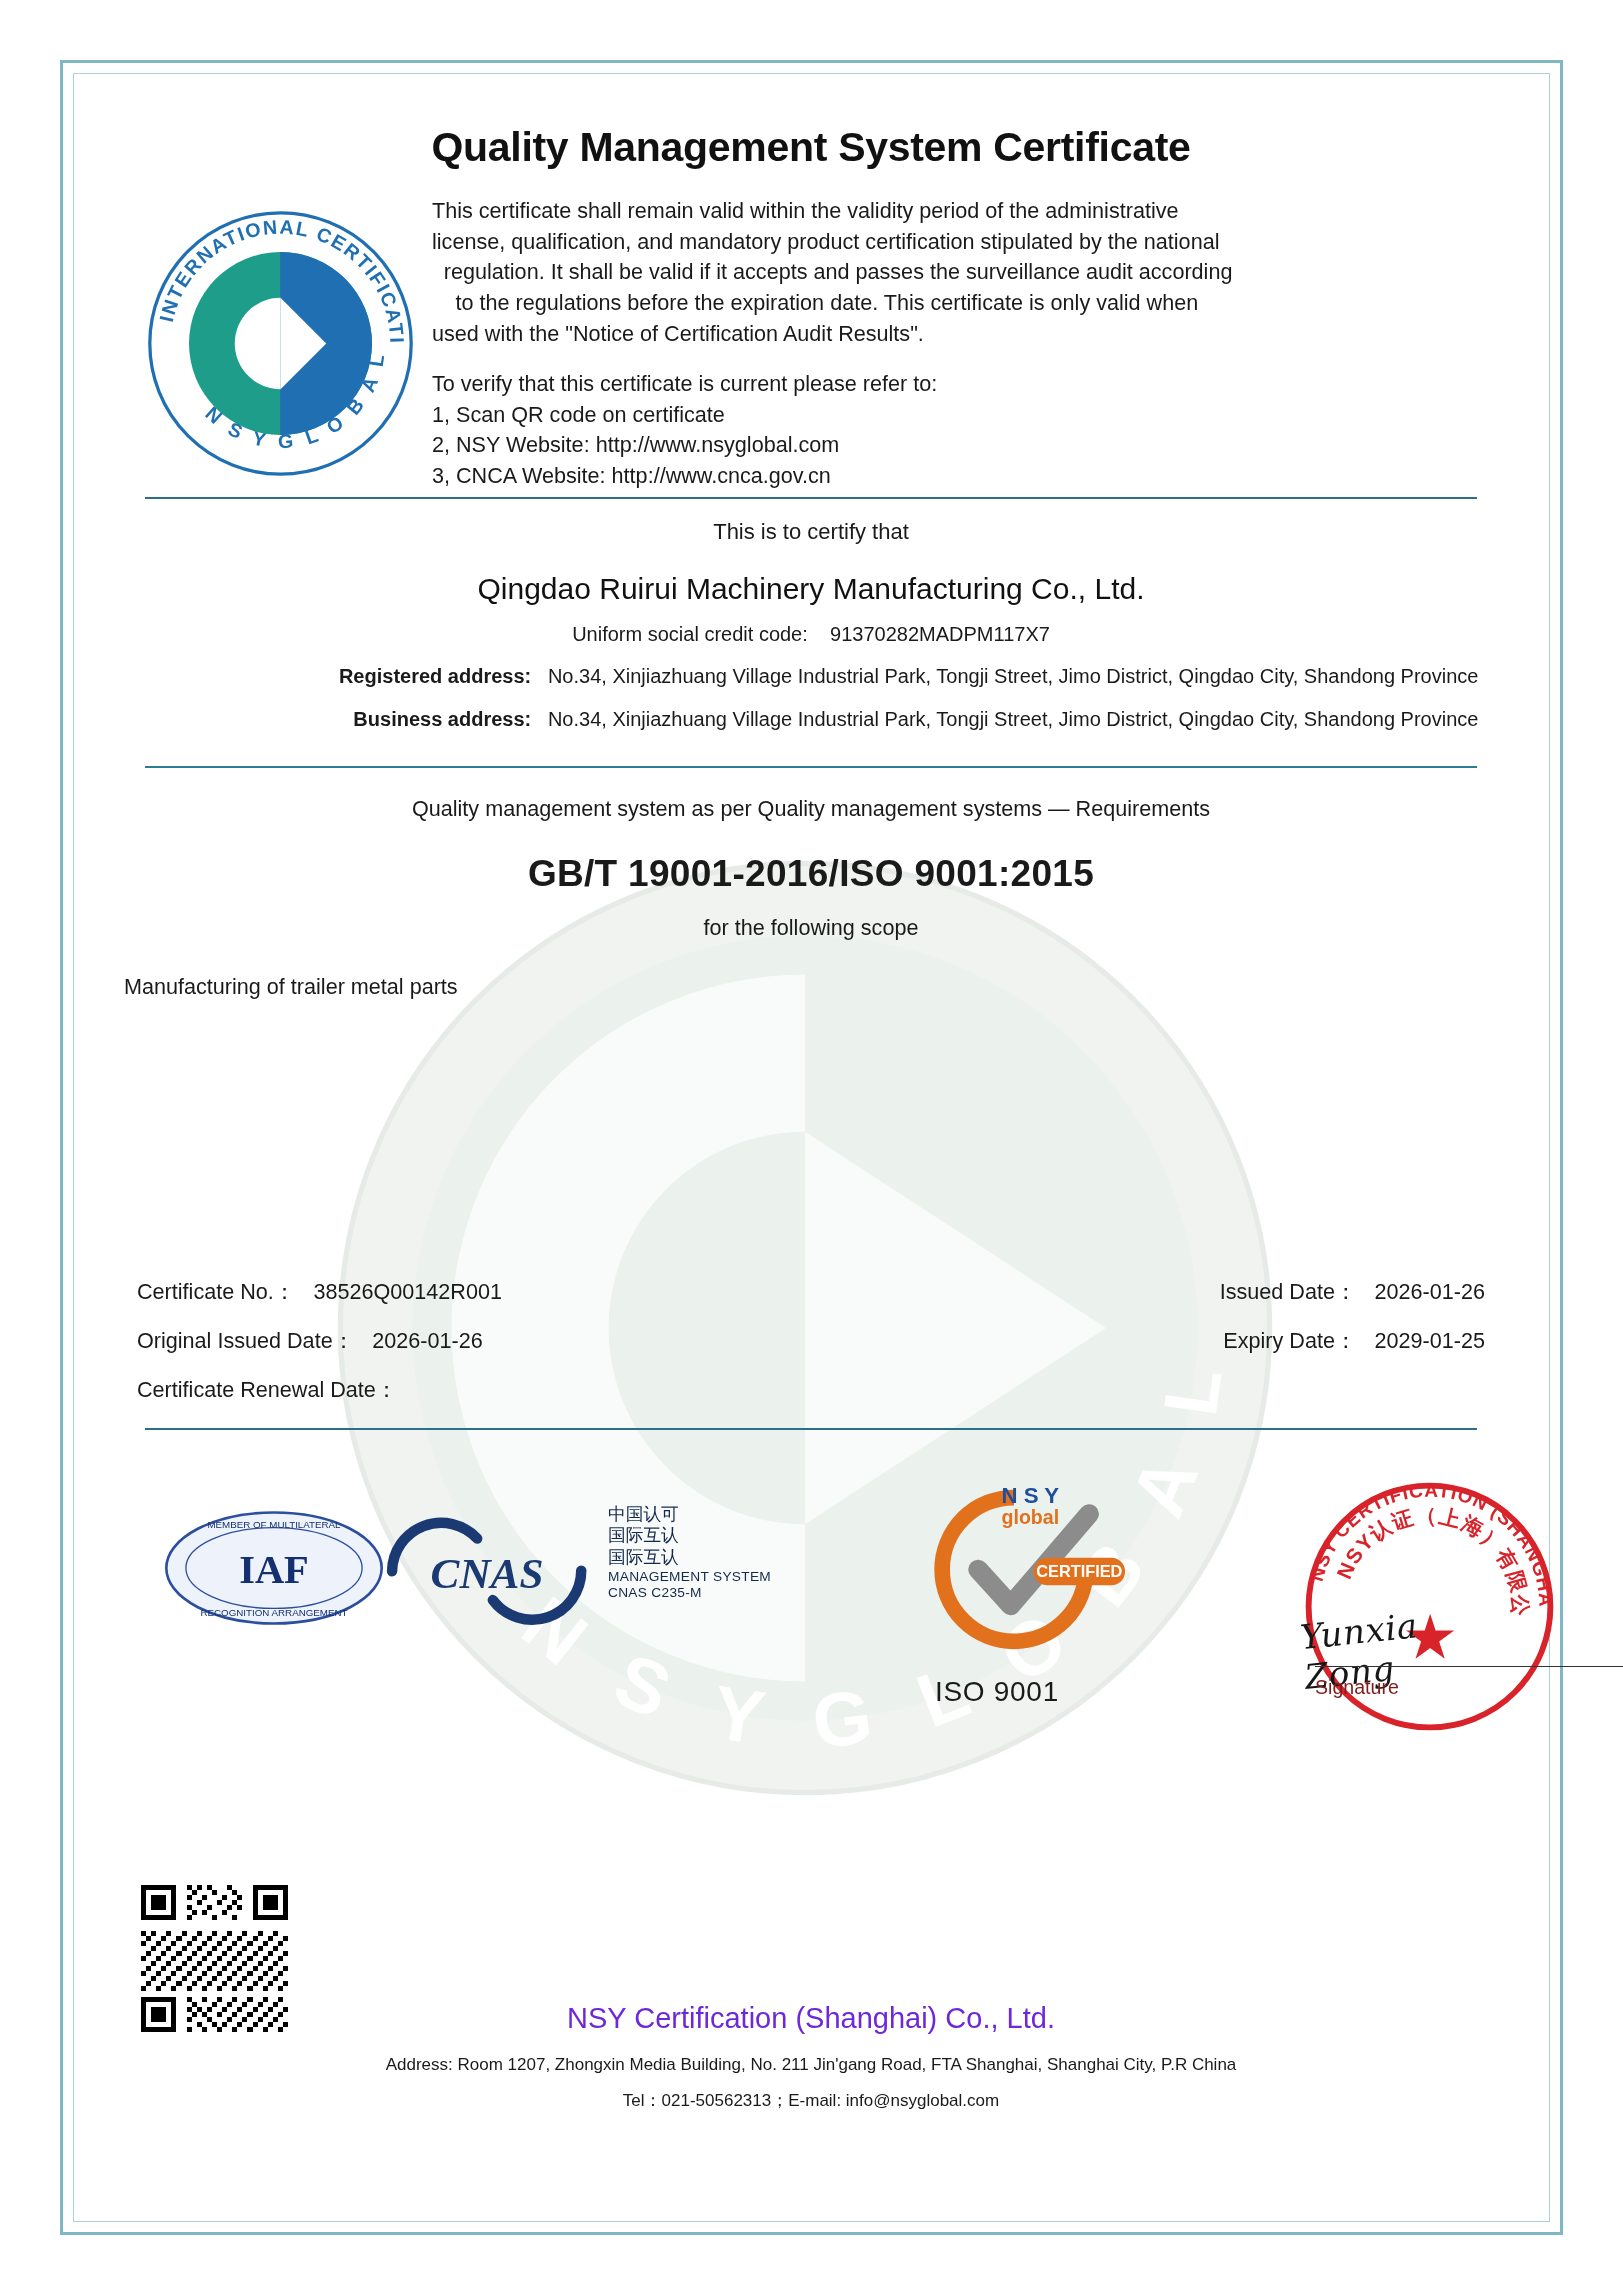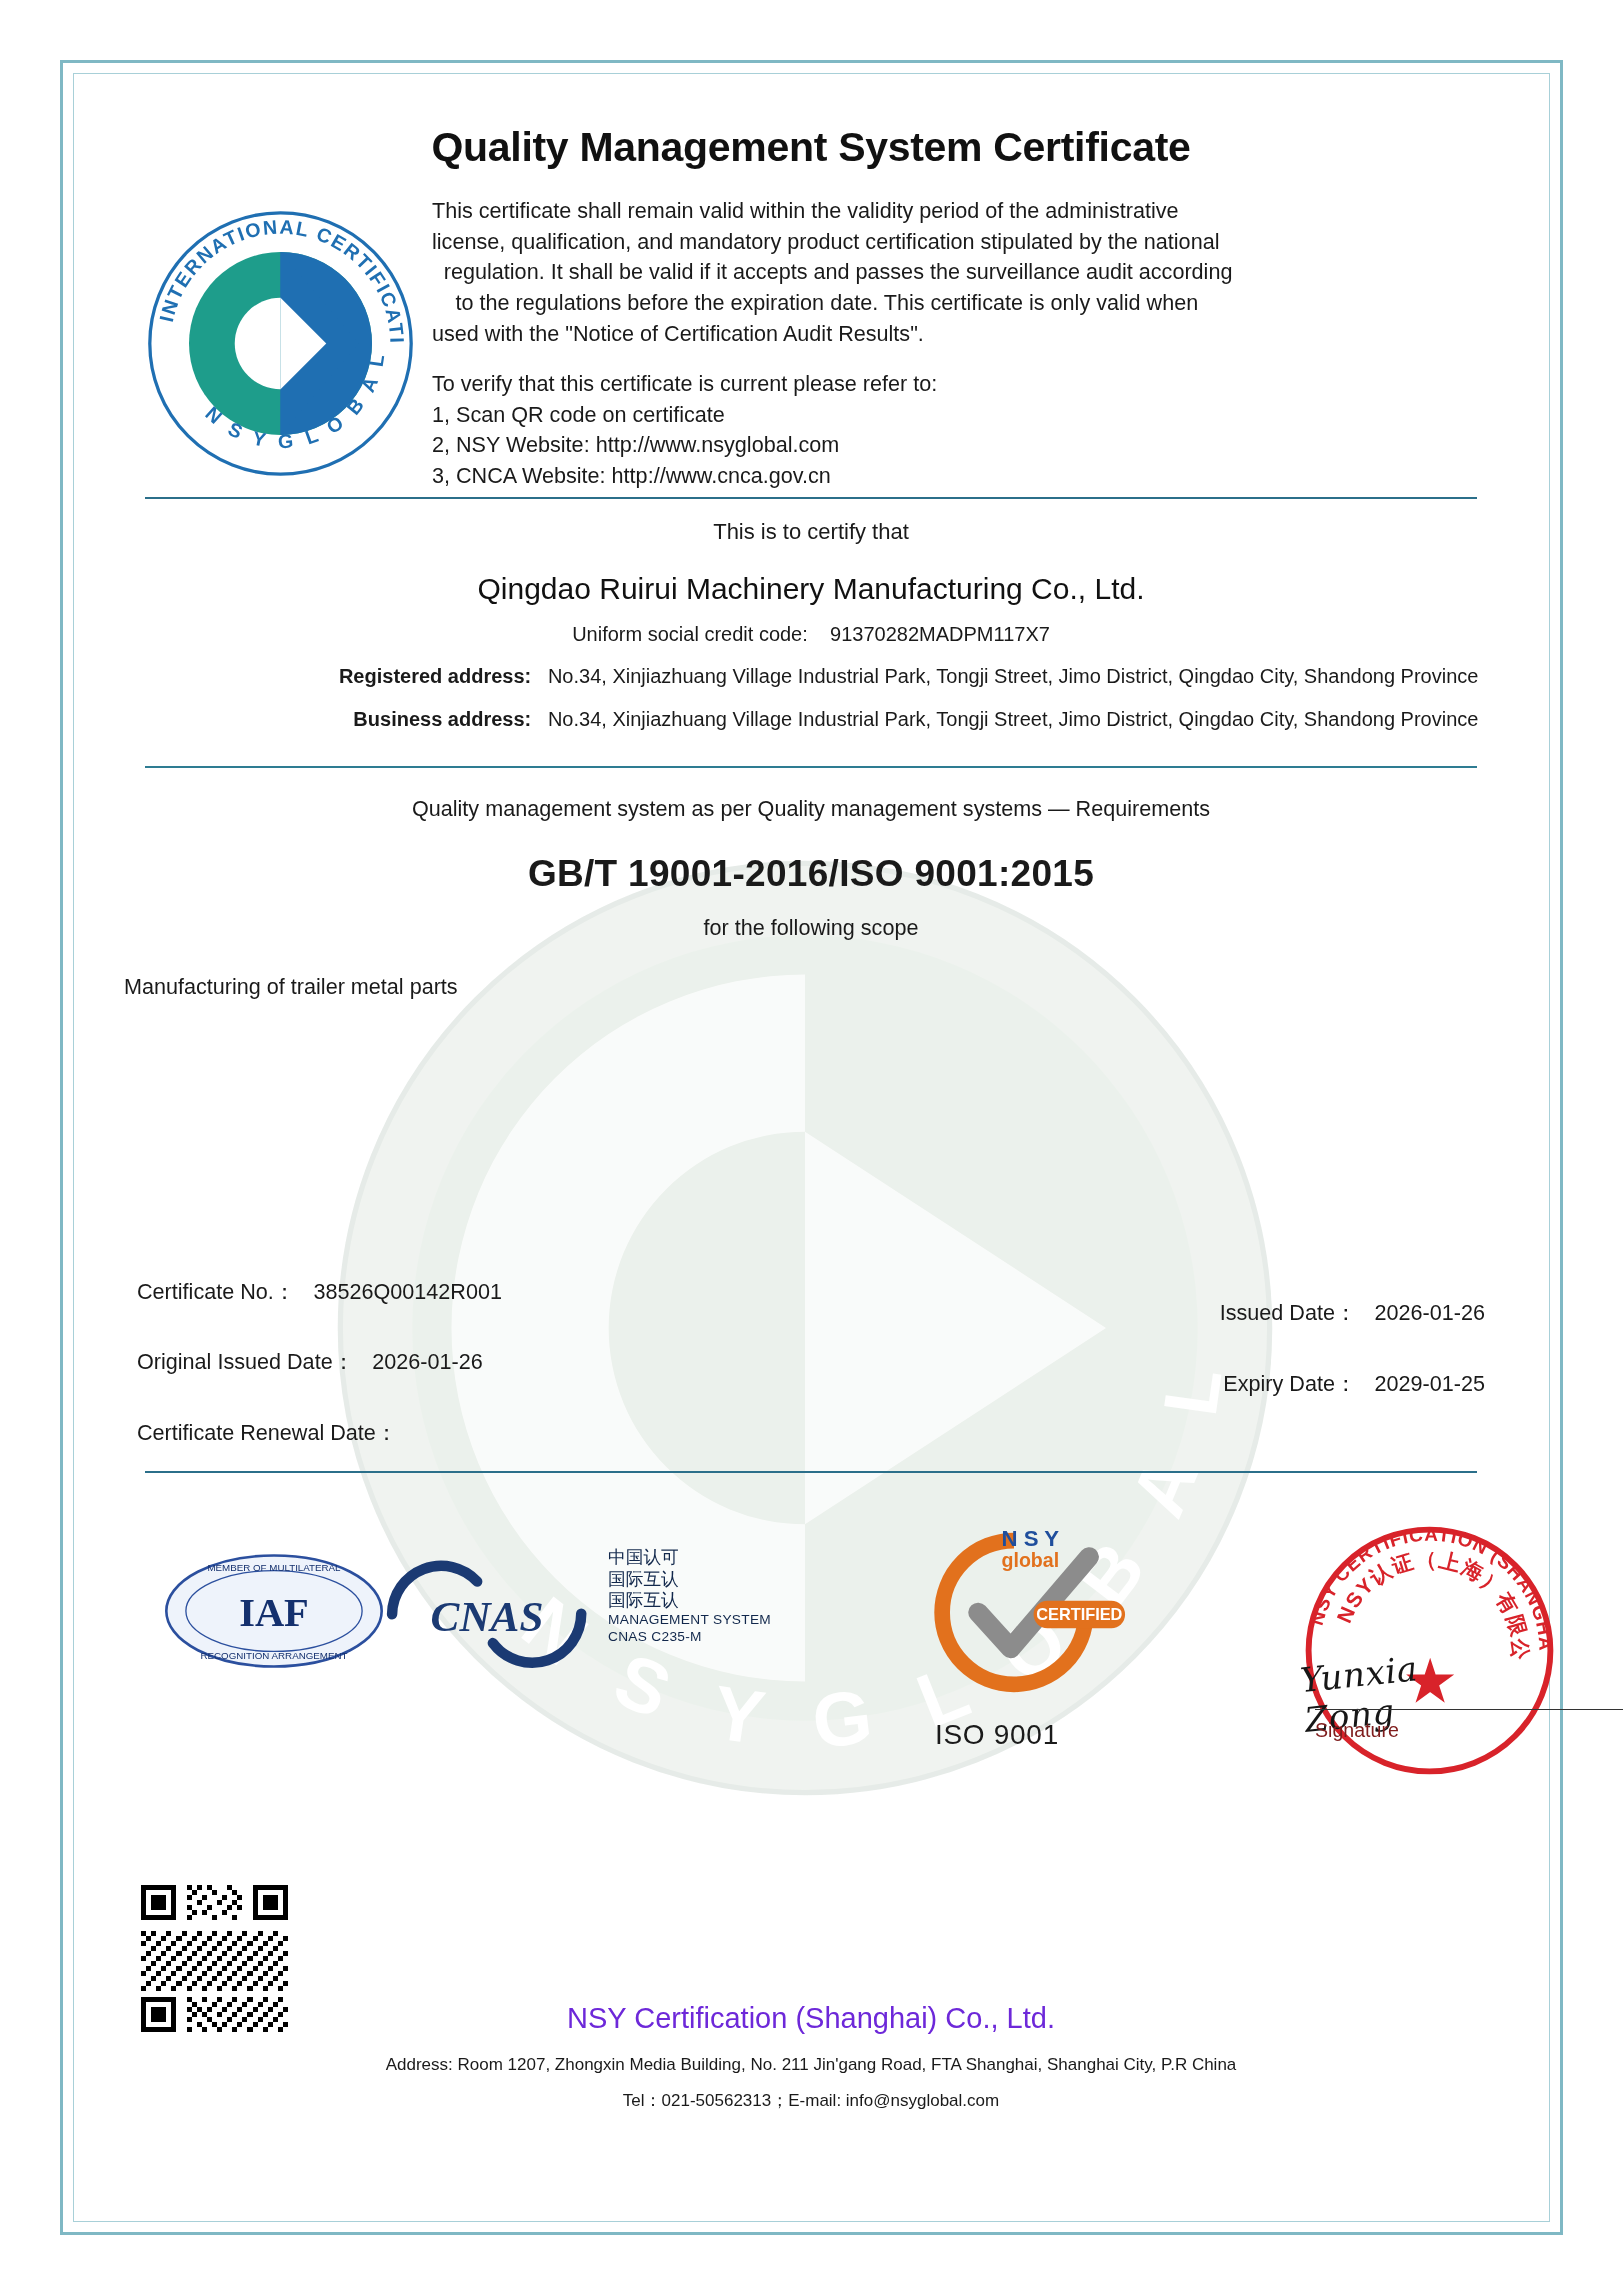--- a/index.html
+++ b/index.html
@@ -148,21 +148,20 @@
     margin-top: 281px;
     position: relative;
     font-size: 21.6px;
     line-height: 1.0;
   }
   .meta-row {
     display: flex;
     justify-content: space-between;
     margin-bottom: 27.5px;
     padding: 0 13px;
-    flex-direction: column;
   }
   .meta-left { text-align: left; }
   .meta-right { text-align: right; }
 
   
   .marks {
     position: relative;
     margin-top: 30px;
     height: 281px;
   }

